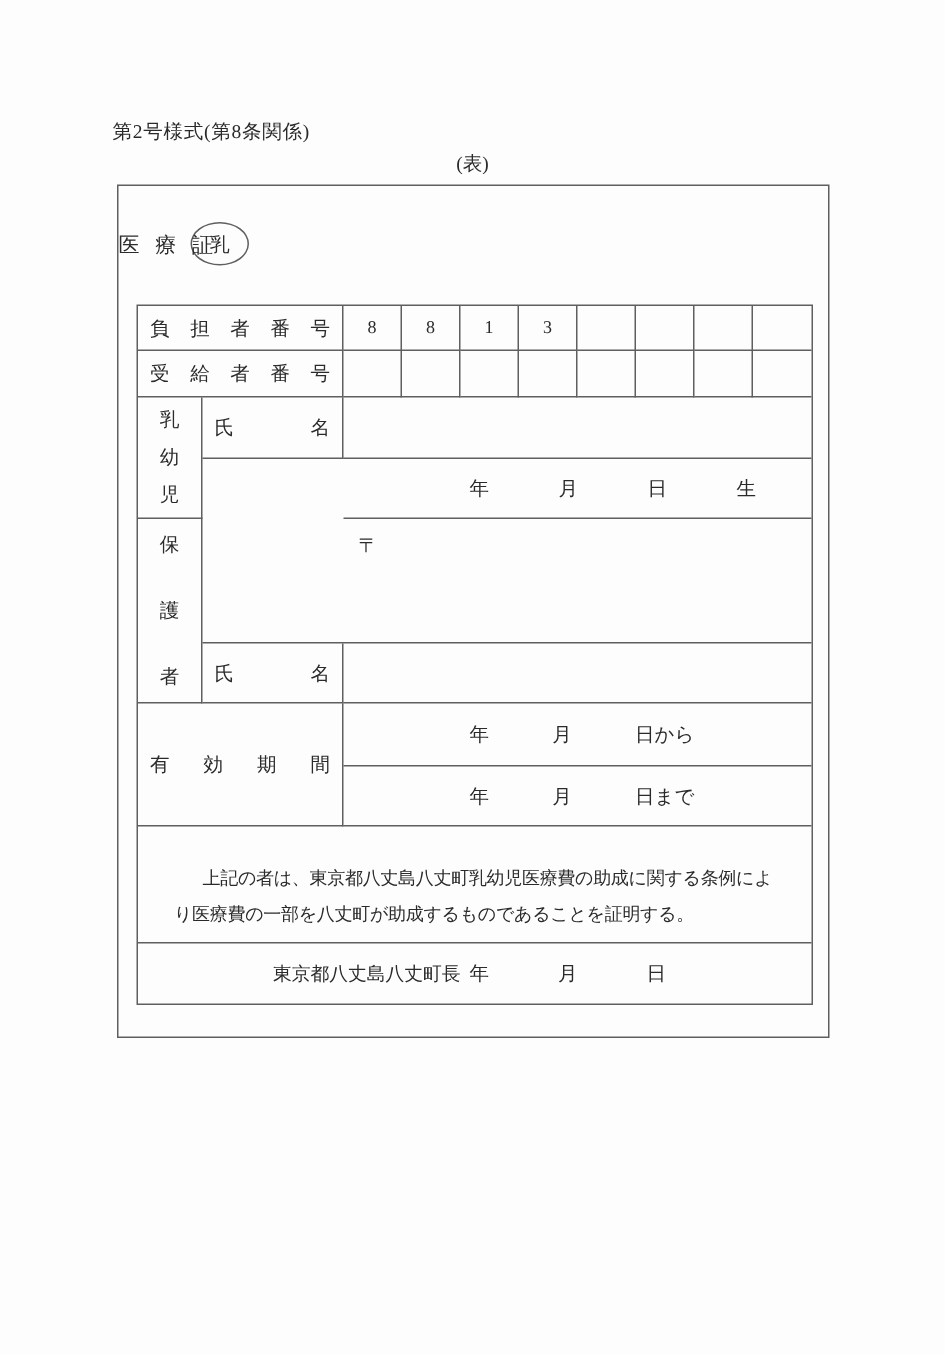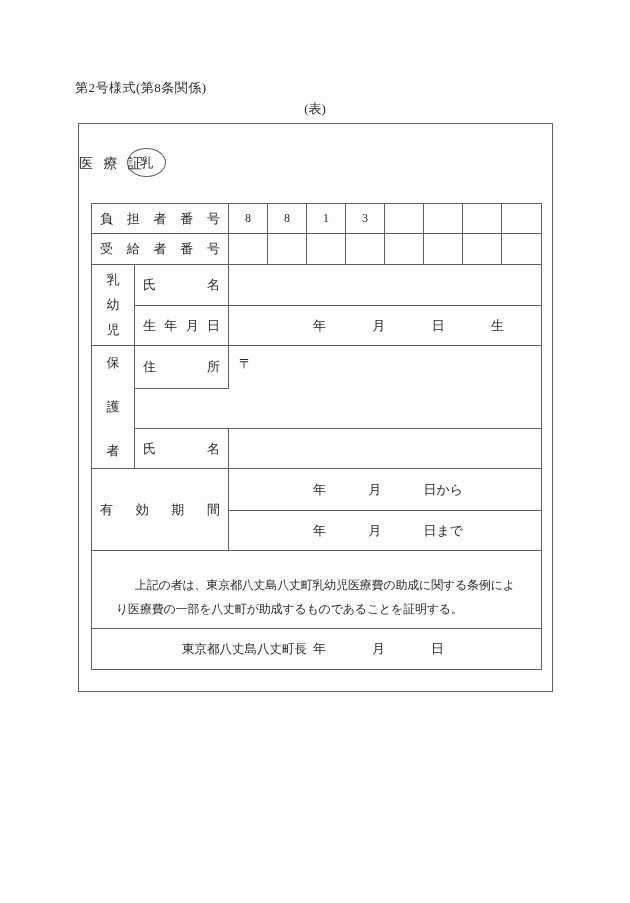--- a/index.html
+++ b/index.html
@@ -167,38 +167,32 @@
         <span>乳</span>
         <span>幼</span>
         <span>児</span>
       </div>
       <div class="cell br bb" style="grid-row:3;grid-column:2">
         <span class="jtext">氏 名</span>
       </div>
       <div class="cell bb" style="grid-row:3;grid-column:3/11">
         <span></span>
       </div>
-      <div class="cell br bb" style="grid-row:4;grid-column:2">
-        <span class="jtext">生 年 月 日</span>
-      </div>
       <div class="cell drow pads-birth bb" style="grid-row:4;grid-column:3/11">
         <span>年</span>
         <span>月</span>
         <span>日</span>
         <span>生</span>
       </div>
 
       <div class="cell vcol vcol-tall br bb" style="grid-row:5/8;grid-column:1">
         <span>保</span>
         <span>護</span>
         <span>者</span>
       </div>
-      <div class="cell br bb" style="grid-row:5;grid-column:2">
-        <span class="jtext">住 所</span>
-      </div>
       <div class="cell postal" style="grid-row:5;grid-column:3/11">
         <span>〒</span>
       </div>
       <div class="cell bb" style="grid-row:6;grid-column:2/11">
         <span></span>
       </div>
       <div class="cell br bb" style="grid-row:7;grid-column:2">
         <span class="jtext">氏 名</span>
       </div>
       <div class="cell bb" style="grid-row:7;grid-column:3/11">

